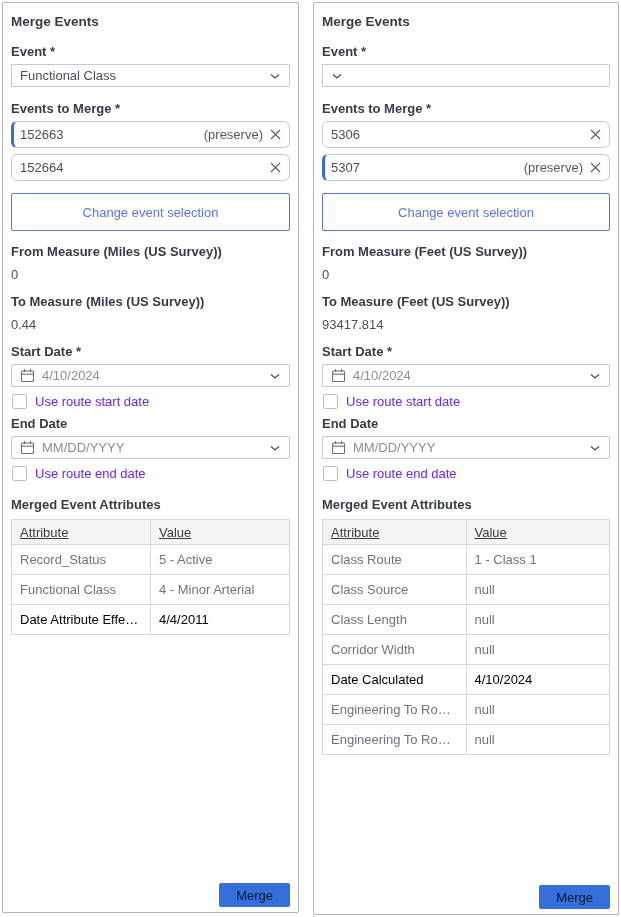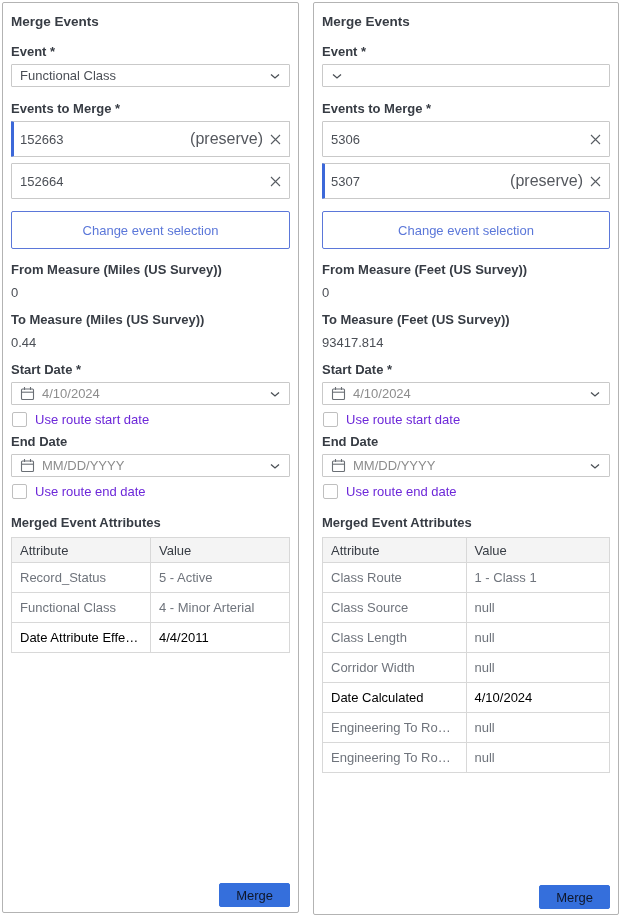--- a/index.html
+++ b/index.html
@@ -15,26 +15,26 @@
   .title { font-size:13.5px; font-weight:600; color:#373c44; margin:2px 0 14px; line-height:17px; }
   .lbl   { display:block; font-size:13px; font-weight:600; color:#373c44; line-height:16px; margin-bottom:4px; }
 
   .select {
     display:flex; align-items:center; height:23px; border:1px solid #c9c9c9;
     border-radius:1px; padding:0 8px; margin-bottom:14px; cursor:pointer; background:#fff;
   }
   .select .sel-text { flex:1; font-size:13px; color:#4b4f56; }
 
   .evt-input {
-    display:flex; align-items:center; height:36px; border:1px solid #c9c9c9;
-    border-radius:1px; padding:0 8px; background:#fff; font-size:13px; color:#4b4f56;
+    display:flex; align-items:center; height:27px; border:1px solid #c9c9c9;
+    border-radius:6px; padding:0 8px; background:#fff; font-size:13px; color:#4b4f56;
   }
   .evt-input.focused { border-left:3px solid #3c68d9; padding-left:6px; }
   .evt-input .evt-id { flex:1; }
-  .evt-input .preserve { font-size:16px; color:#55585e; margin-right:7px; }
+  .evt-input .preserve { font-size:13px; color:#55585e; margin-right:7px; }
   .mb6  { margin-bottom:6px; }
   .mb12 { margin-bottom:12px; }
 
   .outline-btn {
     width:100%; height:38px; background:#fff; border:1px solid #5b77d9; border-radius:2px;
     color:#5b77d9; font-size:13px; font-family:inherit; cursor:pointer; margin-bottom:13px;
   }
 
   .measure-lbl { margin-bottom:7px; }
   .val { font-size:13px; color:#4b4f56; line-height:16px; margin-bottom:11px; }
@@ -49,21 +49,21 @@
   .checkbox { width:15px; height:15px; border:1px solid #bfbfbf; border-radius:2px; background:#fff; flex:0 0 auto; }
   .check-label { font-size:13px; color:#6d28d9; margin-left:8px; }
   .gap-lg { margin-bottom:16px; }
 
   .attrs-lbl { margin-top:3px; margin-bottom:6px; }
   table.attrs { width:100%; border-collapse:collapse; table-layout:fixed; }
   table.attrs th, table.attrs td {
     border:1px solid #d8d8d8; text-align:left; font-weight:400;
     padding:0 8px; overflow:hidden; white-space:nowrap; text-overflow:ellipsis;
   }
-  table.attrs th { background:#f4f4f4; color:#373c44; font-size:13px; height:25px; }
+  table.attrs th { background:#f4f4f4; color:#373c44; font-size:13px; height:25px;text-decoration:underline; }
   table.attrs td { color:#6f747c; font-size:13px; height:30px; }
   table.attrs tr.hl td { color:#000000; }
   col.c1 { width:50%; }
 
   .panel-footer { position:absolute; right:8px; bottom:5px; }
   .merge-btn {
     background:#356fdc; color:#0f172a; border:1px solid #356fdc; border-radius:2px;
     font-size:13px; font-family:inherit; padding:4px 16px; height:24px; cursor:pointer;
   }
 

